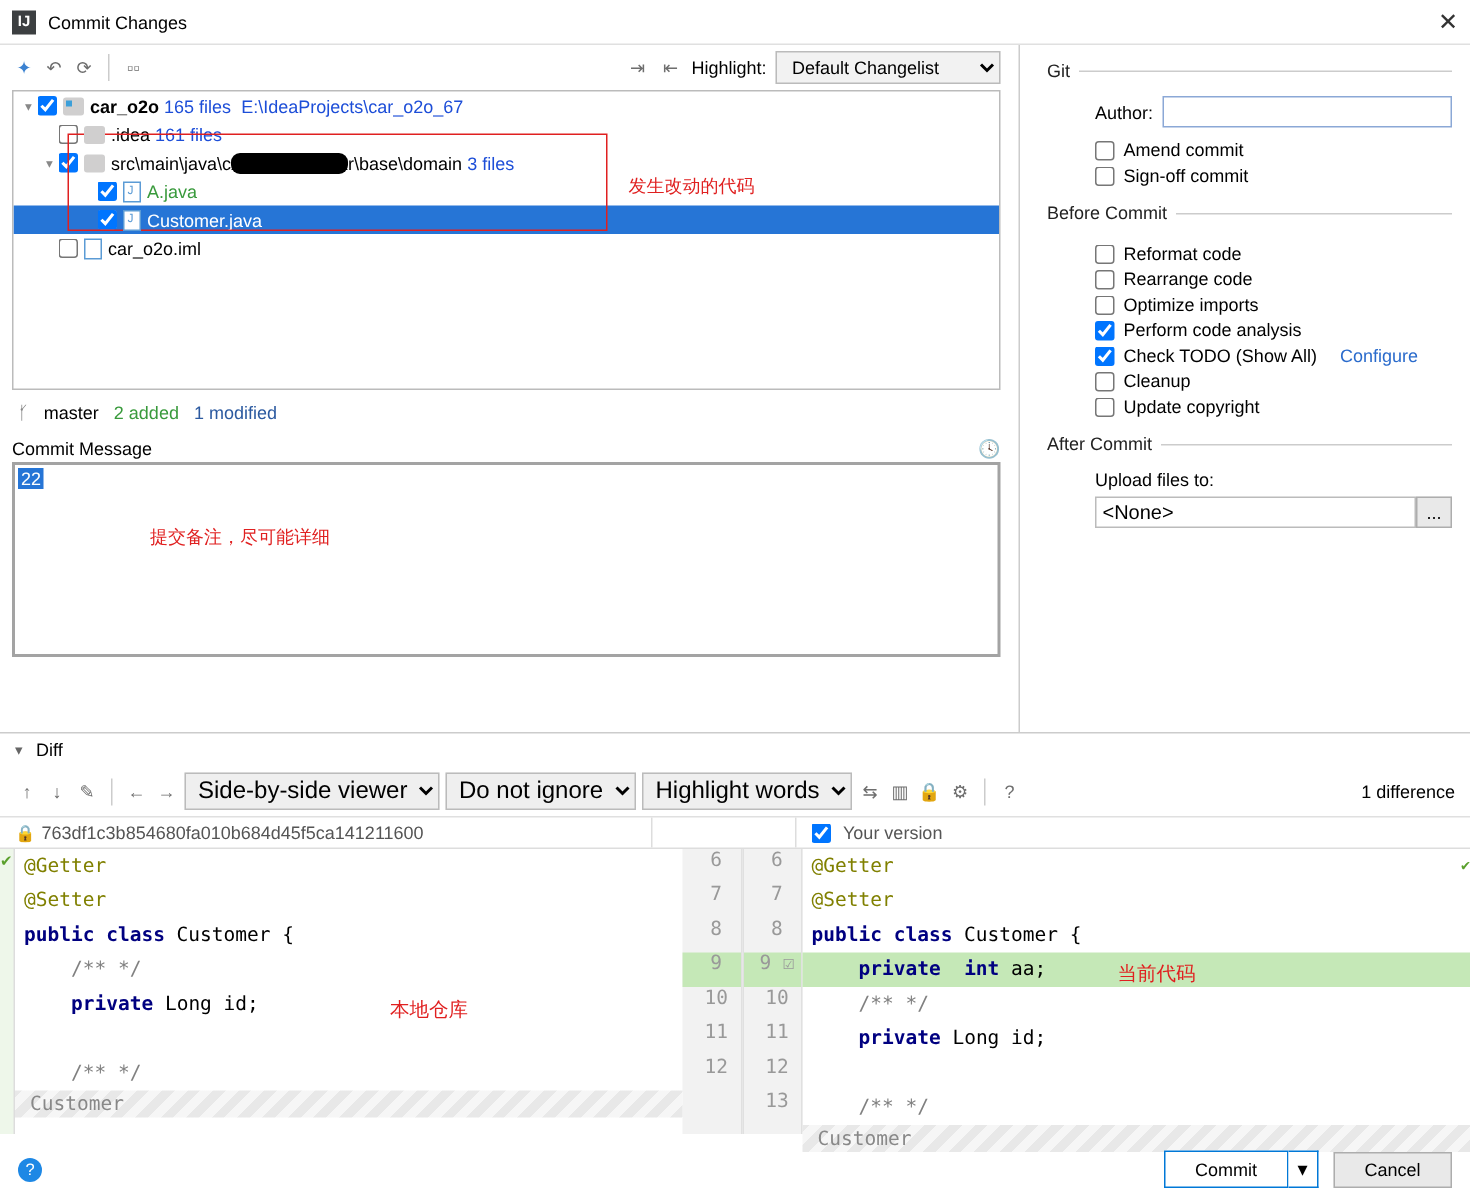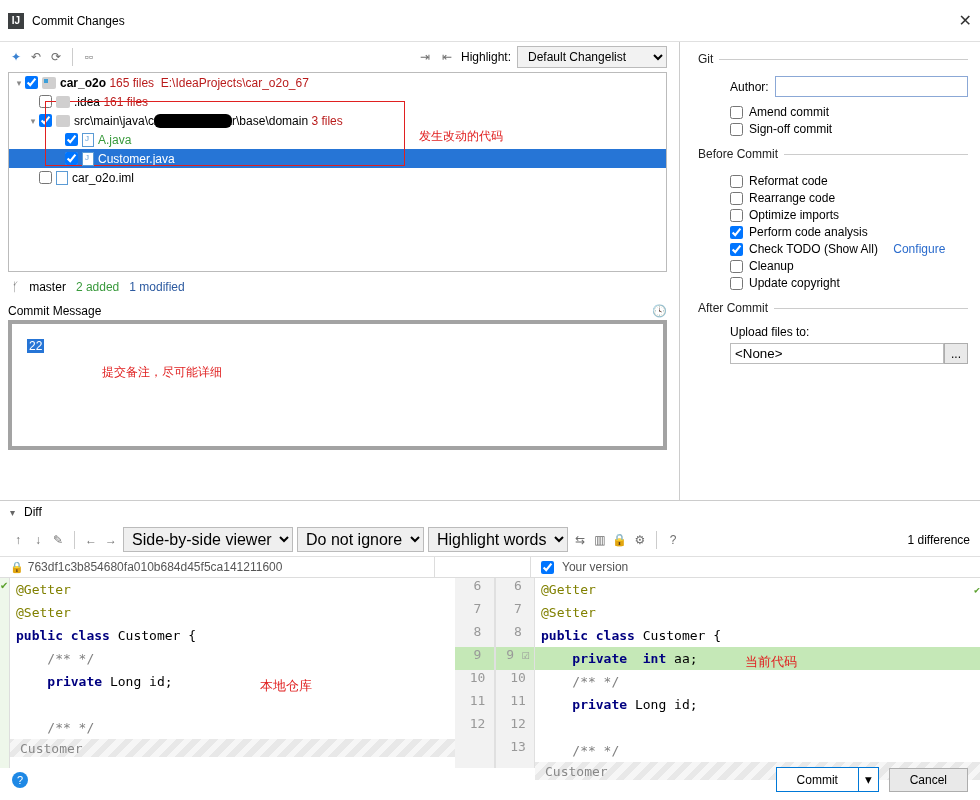--- a/index.html
+++ b/index.html
@@ -1,45 +1,45 @@
 <!DOCTYPE html>
 <html><head>
 <meta charset="utf-8">
 <style>
 * { margin: 0; padding: 0; box-sizing: border-box; }
 body { font-family: "Segoe UI", Tahoma, sans-serif; font-size: 12px; color: #000; background: #fff; width: 980px; height: 800px; overflow: hidden; position: relative; }
-.titlebar { height: 42px; display: flex; align-items: center; padding: 0 8px; border-bottom: 1px solid #e0e0e0; }
+.titlebar { height: 30px; display: flex; align-items: center; padding: 0 8px; border-bottom: 1px solid #e0e0e0; }
 .titlebar .app-icon { width: 16px; height: 16px; background: #3c3f41; margin-right: 8px; font-size:10px; color:#fff; text-align:center; line-height:16px; font-weight:bold;}
 .titlebar .close { margin-left: auto; font-size: 16px; color: #333; cursor: pointer; }
 .main { display: flex; height: 458px; }
 .left-pane { flex: 1; display: flex; flex-direction: column; border-right: 1px solid #ccc; padding-right:4px; }
 .toolbar { height: 30px; display: flex; align-items: center; gap: 4px; padding: 0 8px; }
 .tb-sep { width:1px; height:18px; background:#ccc; margin:0 4px; }
 .tb-icon { width:16px; height:16px; display:flex; align-items:center; justify-content:center; color:#6e6e6e; cursor:pointer; }
 .changelist-group { margin-left:auto; display:flex; align-items:center; gap:6px; }
 .changelist-group select { border:1px solid #bbb; background:#f2f2f2; padding:2px 6px; font-size:12px; width:150px; }
 .tree-area { border:1px solid #bbb; margin:0 8px 4px 8px; height:200px; position:relative; overflow:hidden; }
 .tree-row { display:flex; align-items:center; height:19px; padding-left:4px; white-space:nowrap; }
 .tree-row.selected { background:#2675d6; color:#fff; }
 .chevron { width:12px; display:inline-block; text-align:center; color:#888; font-size:9px; }
 .cb { margin-right:4px; }
 .folder-icon { width:14px; height:12px; display:inline-block; background:#d0cfcf; border-radius:2px; margin-right:4px; position:relative; }
 .folder-icon.proj::after{content:'';position:absolute;left:2px;top:2px;width:4px;height:4px;background:#3c9fd9;}
 .file-icon { width:12px; height:14px; display:inline-block; border:1px solid #5b9bd5; background:#fff; margin-right:4px; position:relative; }
 .file-icon.java::after{content:'J';position:absolute;font-size:8px;color:#5b9bd5;left:2px;top:0;}
-.muted { color:#b91c1c; }
+.muted { color:#1d4ed8; }
 .green { color:#399a3c; }
 .blue { color:#2c5aa0; }
 .red-annot { position:absolute; border:1px solid #e02020; }
 .red-text { color:#e02020; }
 .status-bar { display:flex; align-items:center; gap:10px; padding:4px 12px; }
 .commit-msg-section { margin:6px 8px 0 8px; }
 .cm-header { display:flex; align-items:center; margin-bottom:2px; }
 .cm-header .hist { margin-left:auto; color:#888; }
-.cm-box { border:4px solid #a3a3a3; height:130px; background:#fff; padding:15px; position:relative; }
+.cm-box { border:2px solid #a3a3a3; height:130px; background:#fff; padding:2px; position:relative; }
 .cm-box .txt { background:#2675d6; color:#fff; padding:0 2px; display:inline-block; }
 .right-pane { width:300px; padding:6px 12px 6px 18px; display:flex; flex-direction:column; gap:4px; }
 fieldset { border:none; border-top:1px solid #ccc; padding:10px 0 0 0; margin-top:4px; }
 fieldset legend { padding:0 6px 0 0; color:#222; background:#fff; }
 .field-row { display:flex; align-items:flex-end; gap:6px; margin:3px 0 3px 32px; }
 .author-row { display:flex; align-items:center; gap:6px; margin-bottom:8px; margin-left:32px; }
 .author-row input { flex:1; border:1px solid #8ba8d6; padding:2px; }
 .link { color:#2a6bcc; }
 .upload-row input { flex:1; border:1px solid #bbb; padding:2px 4px; }
 .diff-section { border-top:1px solid #ccc; }

